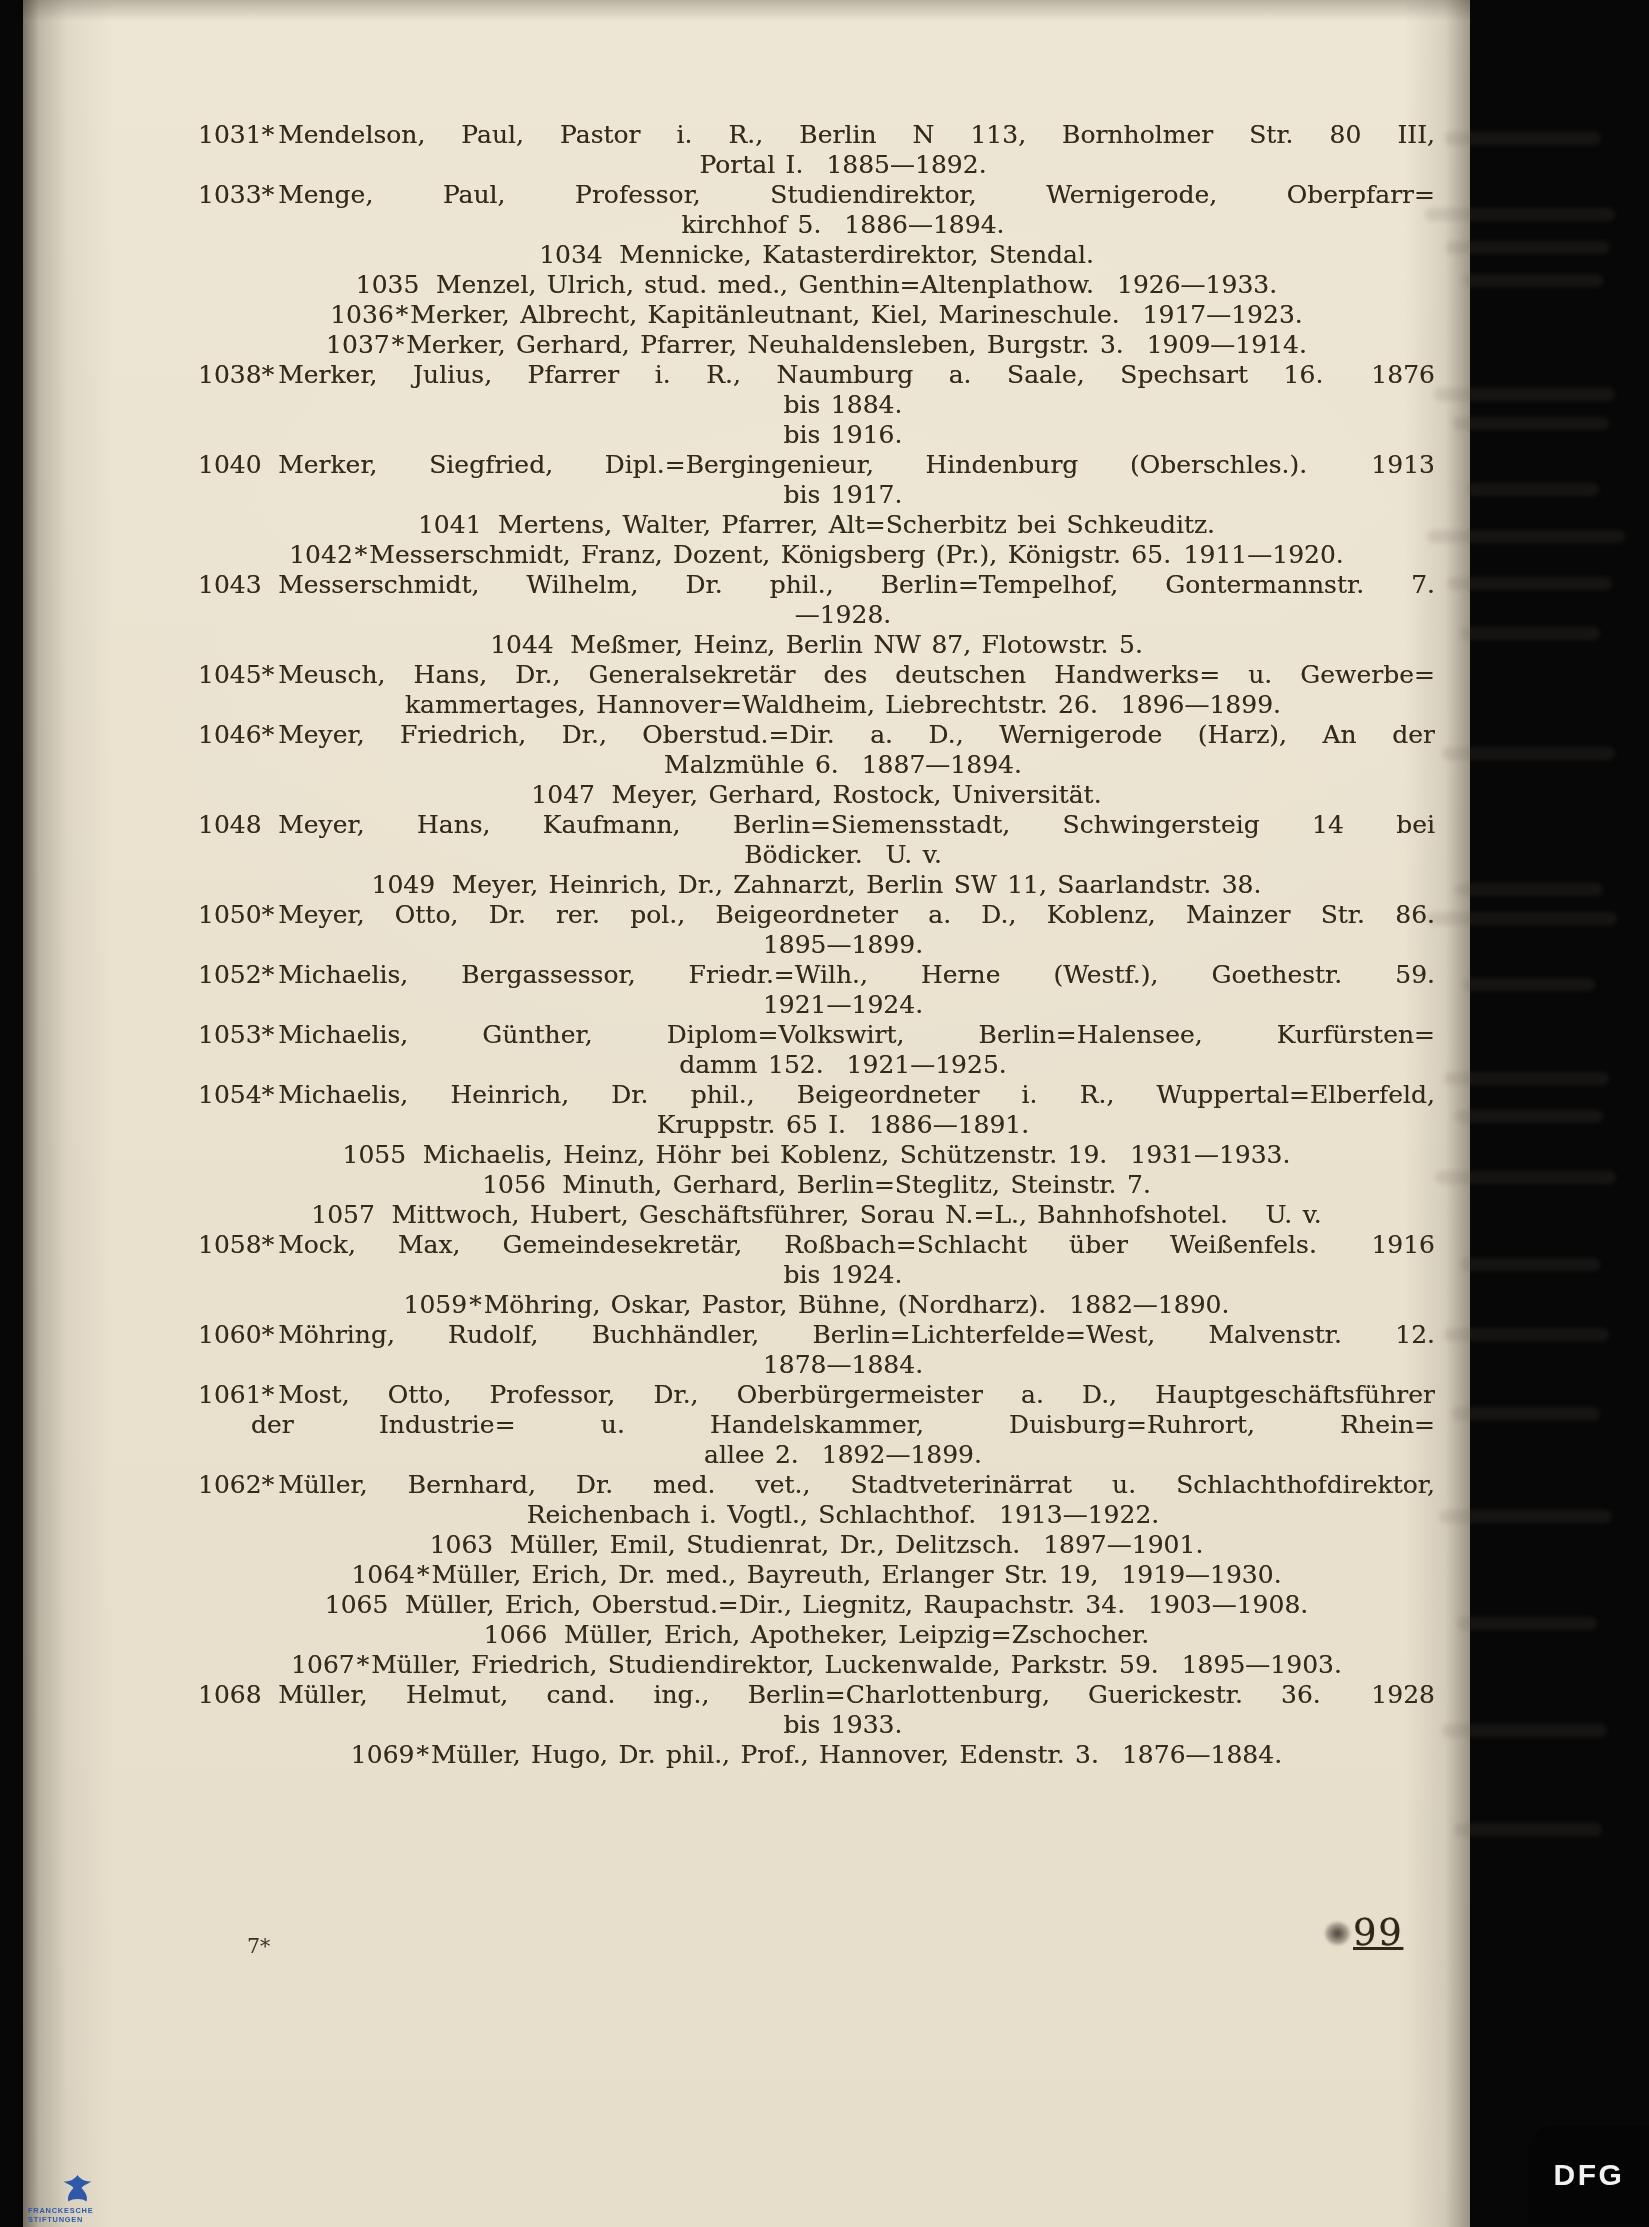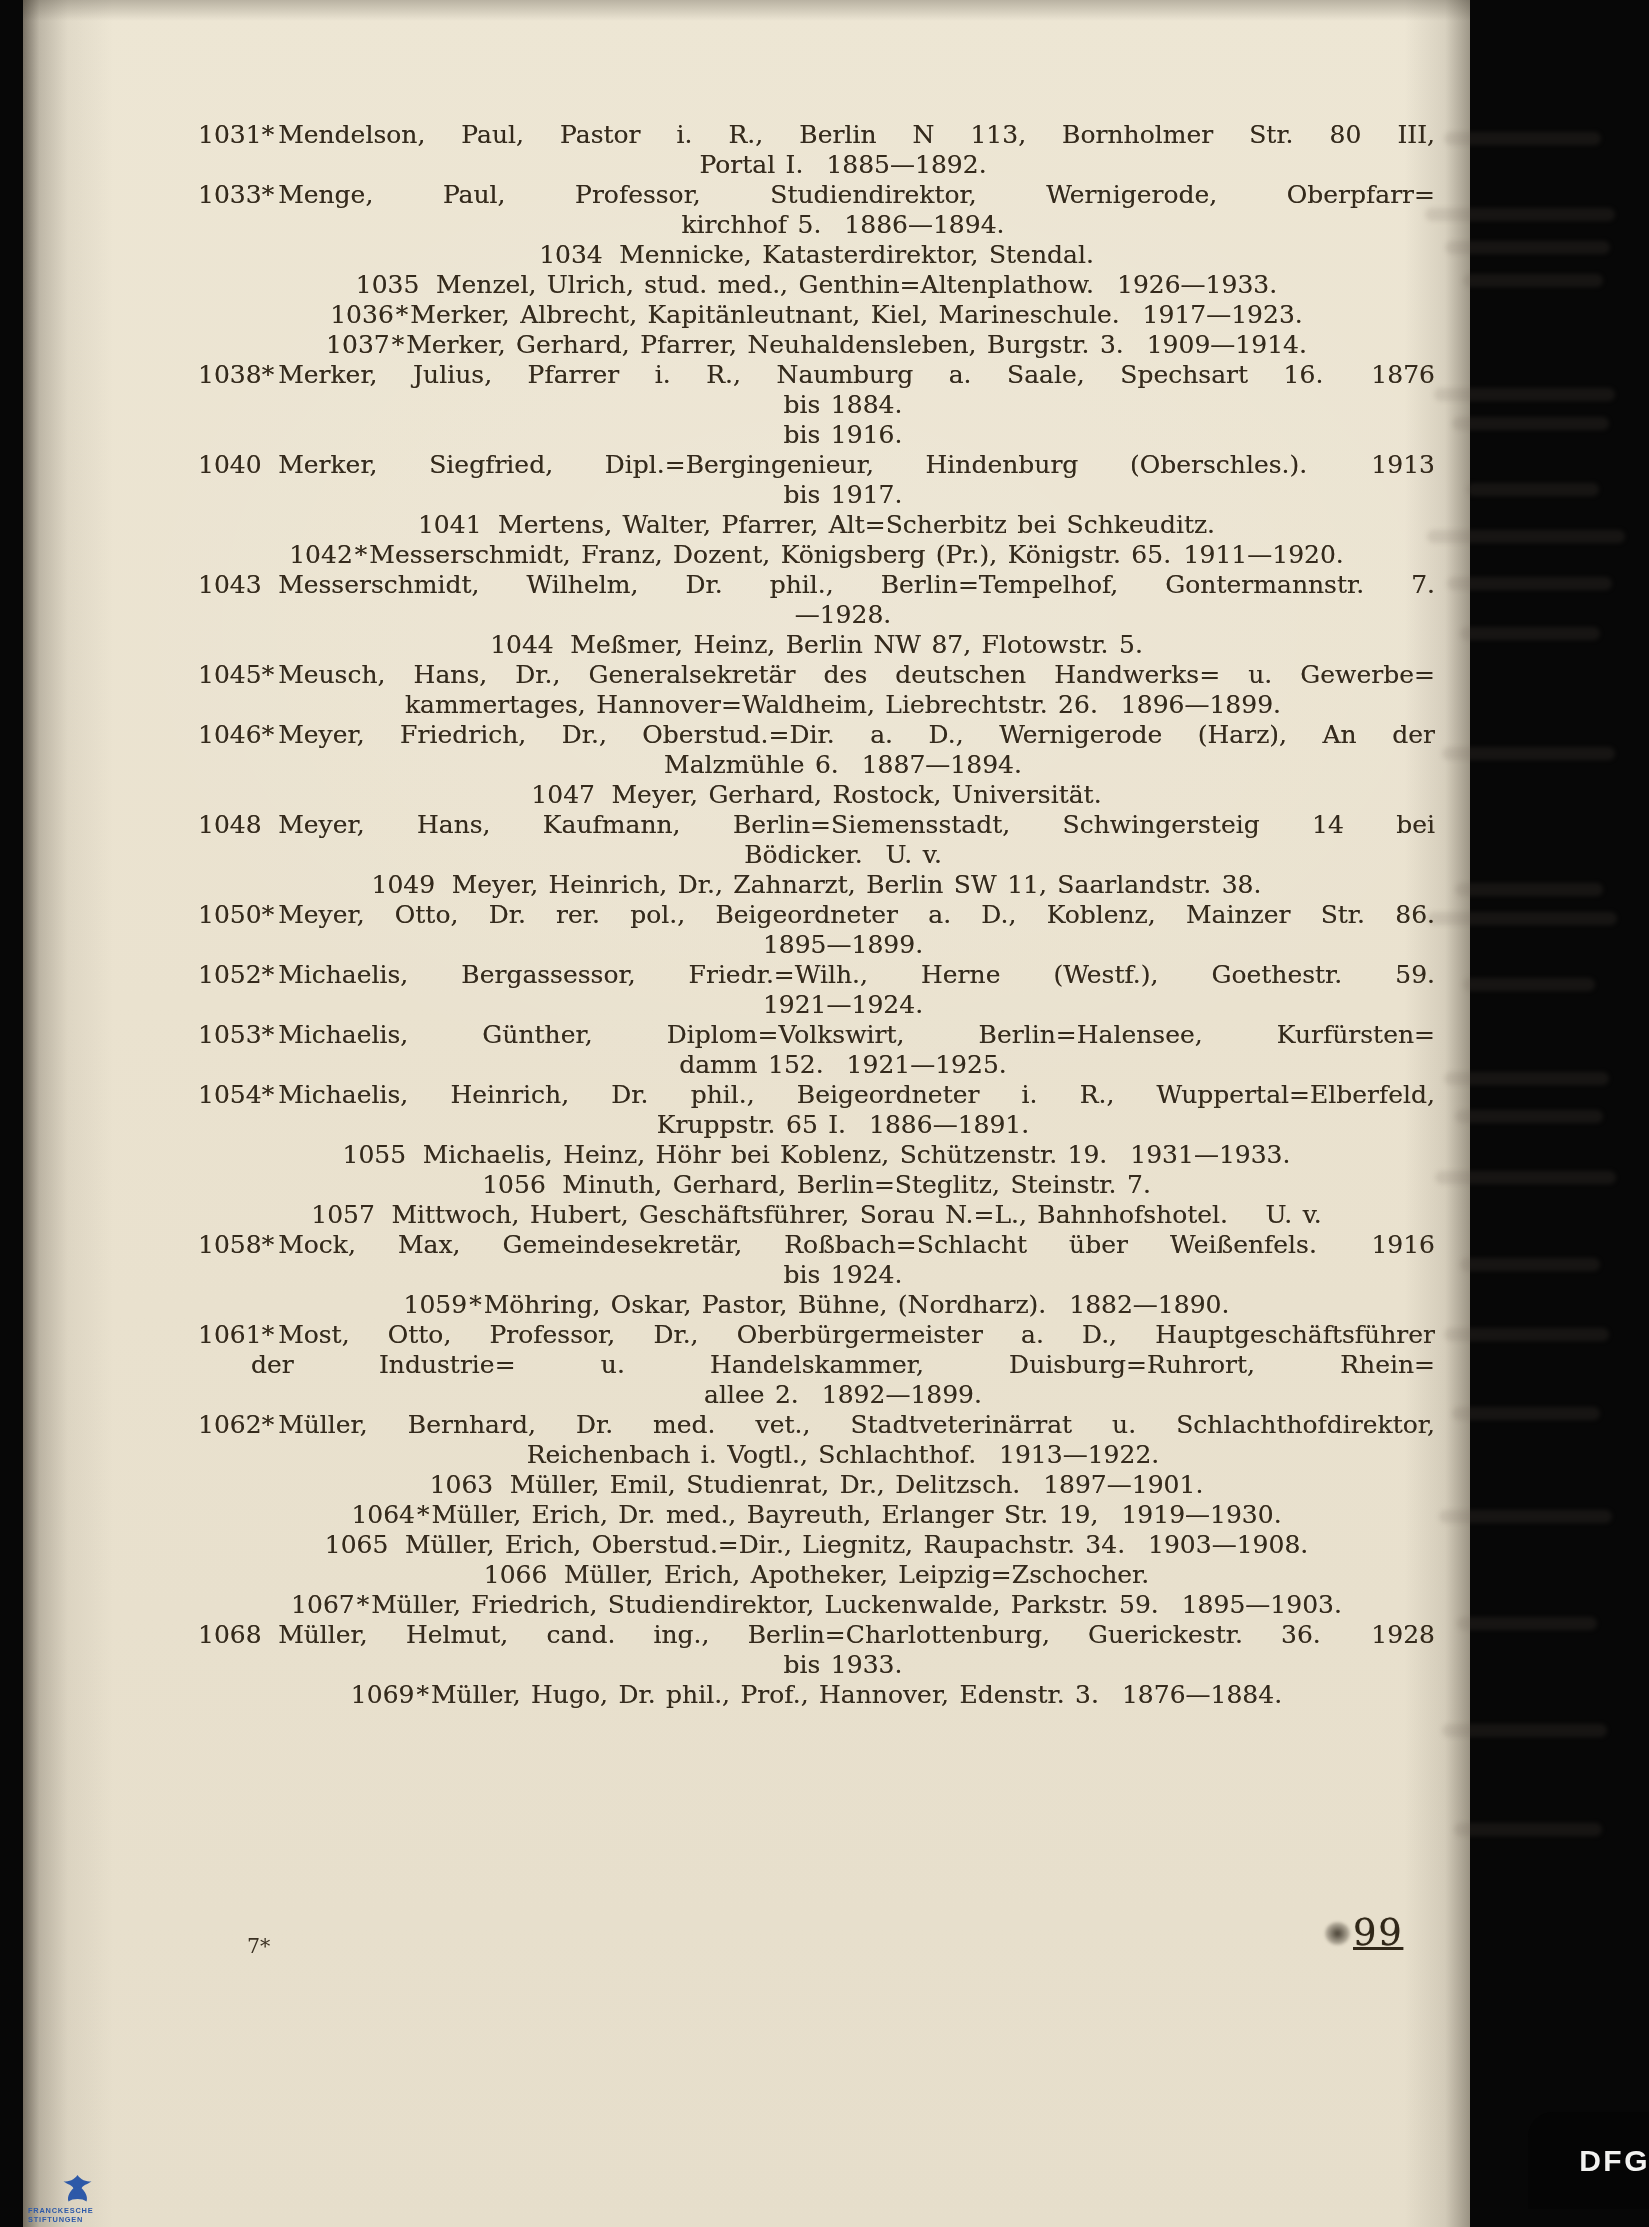--- a/index.html
+++ b/index.html
@@ -62,25 +62,25 @@
     background: radial-gradient(ellipse at center, rgba(40,33,22,0.85), rgba(40,33,22,0.15) 75%);
     filter: blur(1.6px);
   }
   .bleed-spot {
     position: absolute; height: 13.2px; border-radius: 6.6px;
     background: rgba(112,102,84,0.16);
     filter: blur(2.5px);
     pointer-events: none;
   }
   .dfg-box {
-    position: absolute; right: 0; bottom: 18px;
+    position: absolute; right: 0; bottom: 4px;
     width: 122px; height: 97px;
     background: #050505;
     border-top-left-radius: 25px;
-    display: flex; align-items: center; justify-content: flex-end;
+    display: flex; align-items: center; justify-content: center;
   }
   .dfg-text {
     font-family: "Liberation Sans", sans-serif;
     font-weight: bold; font-size: 30px; letter-spacing: 2.5px;
     color: #f2f2f0;
   }
   .stamp {
     position: absolute; left: 28px; bottom: 3.3px; width: 99px;
     text-align: left; color: #2d59a8;
   }
@@ -215,20 +215,24 @@
         <div class="line"><span class="num">1057</span><span class="star"></span><span class="body">Mittwoch, Hubert, Geschäftsführer, Sorau N.=L., Bahnhofshotel.  U. v.</span></div>
       </div>
       <div class="entry">
         <div class="line just"><span class="num">1058</span><span class="star">*</span><span class="body">Mock, Max, Gemeindesekretär, Roßbach=Schlacht über Weißenfels.  1916</span></div>
         <div class="line cont">bis 1924.</div>
       </div>
       <div class="entry">
         <div class="line"><span class="num">1059</span><span class="star">*</span><span class="body">Möhring, Oskar, Pastor, Bühne, (Nordharz).  1882—1890.</span></div>
       </div>
       <div class="entry">
+        <div class="line just"><span class="num">1060</span><span class="star">*</span><span class="body">Möhring, Rudolf, Buchhändler, Berlin=Lichterfelde=West, Malvenstr. 12.</span></div>
+        <div class="line cont">1878—1884.</div>
+      </div>
+      <div class="entry">
         <div class="line just"><span class="num">1061</span><span class="star">*</span><span class="body">Most, Otto, Professor, Dr., Oberbürgermeister a. D., Hauptgeschäftsführer</span></div>
         <div class="line cont just">der Industrie= u. Handelskammer, Duisburg=Ruhrort, Rhein=</div>
         <div class="line cont">allee 2.  1892—1899.</div>
       </div>
       <div class="entry">
         <div class="line just"><span class="num">1062</span><span class="star">*</span><span class="body">Müller, Bernhard, Dr. med. vet., Stadtveterinärrat u. Schlachthofdirektor,</span></div>
         <div class="line cont">Reichenbach i. Vogtl., Schlachthof.  1913—1922.</div>
       </div>
       <div class="entry">
         <div class="line"><span class="num">1063</span><span class="star"></span><span class="body">Müller, Emil, Studienrat, Dr., Delitzsch.  1897—1901.</span></div>

